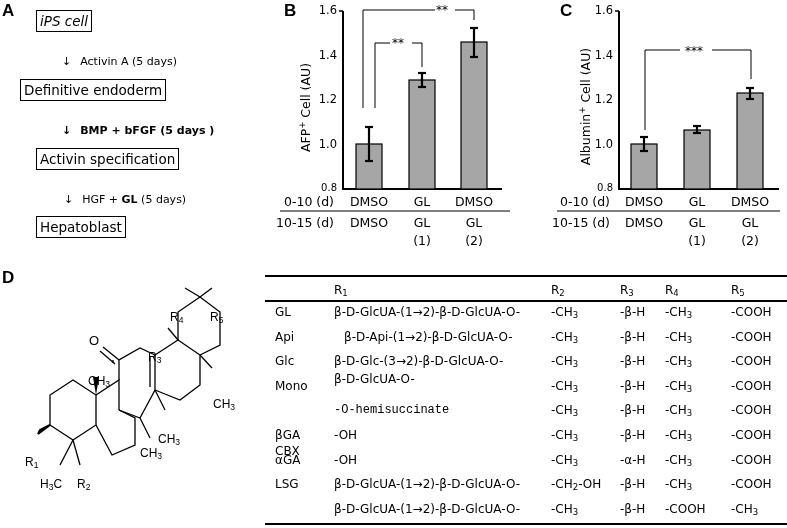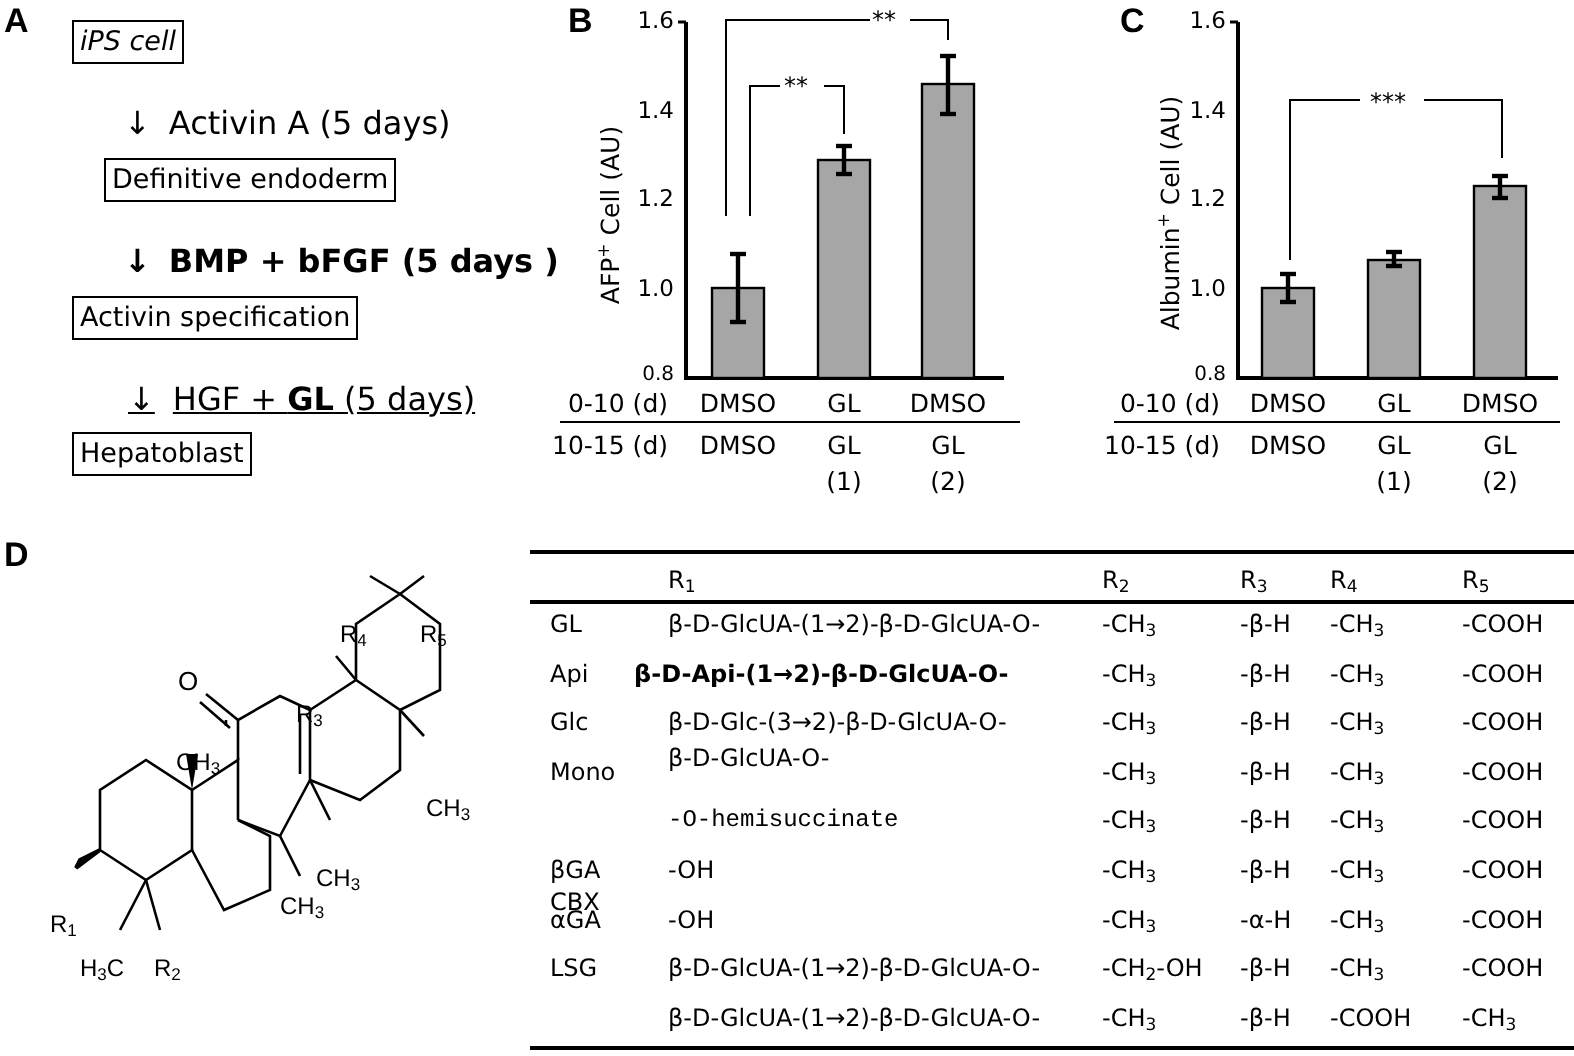--- a/index.html
+++ b/index.html
@@ -1,20 +1,20 @@
 <!DOCTYPE html>
 <html><head>
 <meta charset="utf-8">
 <style>
   html,body{margin:0;padding:0;background:#fff;}
   body{width:787px;height:528px;position:relative;overflow:hidden;font-family:"DejaVu Sans","Liberation Sans",sans-serif;color:#000;}
   .abs{position:absolute;}
   .panel-letter{position:absolute;font-family:"Liberation Sans",sans-serif;font-weight:bold;font-size:17px;}
   .flowbox{position:absolute;border:1.2px solid #000;padding:1px 3px;font-size:13.5px;line-height:18px;white-space:nowrap;background:#fff;}
-  .flowstep{position:absolute;font-size:16px;white-space:nowrap;line-height:16px;}
+  .flowstep{position:absolute;font-size:11px;white-space:nowrap;line-height:16px;}
   .flowstep .arrow{margin-right:9px;}
   .tick{position:absolute;font-size:11.5px;text-align:right;width:30px;}
   .xlab{position:absolute;font-size:12.5px;text-align:center;width:60px;white-space:nowrap;}
   .rowlab{position:absolute;font-size:12.5px;white-space:nowrap;text-align:right;}
   .ylabel{position:absolute;font-size:12.5px;white-space:nowrap;transform:rotate(-90deg);transform-origin:center;}
   .tcell{position:absolute;font-size:12px;white-space:nowrap;line-height:14px;}
   .hrule{position:absolute;background:#000;}
   sub{font-size:8.5px;vertical-align:-2px;line-height:0;}
   sup{font-size:8.5px;vertical-align:5px;line-height:0;}
 </style>
@@ -24,26 +24,26 @@
 <div class="panel-letter" style="left:2px;top:1px;">A</div>
 <div class="panel-letter" style="left:284px;top:1px;">B</div>
 <div class="panel-letter" style="left:560px;top:1px;">C</div>
 <div class="panel-letter" style="left:2px;top:268px;">D</div>
 
 <div>
   <div class="flowbox" style="left:36px;top:10px;font-style:italic;">iPS cell</div>
   <div class="flowstep" style="left:62px;top:54px;">
     <span class="arrow">↓</span><span>Activin A (5 days)</span>
   </div>
-  <div class="flowbox" style="left:52px;top:79px;text-align:right;">Definitive endoderm</div>
+  <div class="flowbox" style="left:20px;top:79px;text-align:right;">Definitive endoderm</div>
   <div class="flowstep" style="left:62px;top:123px;font-weight:bold;">
     <span class="arrow">↓</span><span>BMP + bFGF (5 days )</span>
   </div>
   <div class="flowbox" style="left:36px;top:148px;">Activin specification</div>
-  <div class="flowstep" style="left:64px;top:192px;text-decoration:underline;">
+  <div class="flowstep" style="left:64px;top:192px;">
     <span class="arrow">↓</span><span>HGF + </span><b>GL</b><span> (5 days)</span>
   </div>
   <div class="flowbox" style="left:36px;top:216px;">Hepatoblast</div>
 </div>
 
 <div>
   <svg class="abs" style="left:0;top:0;" width="787" height="260">
 
     <line x1="343" y1="11" x2="343" y2="189" stroke="#000" stroke-width="2"></line>
     <line x1="339" y1="11" x2="343" y2="11" stroke="#000" stroke-width="1.5"></line>
@@ -202,21 +202,21 @@
       <div>
         <div class="tcell" style="left: 275px; top: 305px;">GL</div>
         <div class="tcell" style="left: 334px; top: 305px;">β-D-GlcUA-(1→2)-β-D-GlcUA-O-</div>
         <div class="tcell" style="left: 551px; top: 305px;">-CH<sub>3</sub></div>
         <div class="tcell" style="left: 620px; top: 305px;">-β-H</div>
         <div class="tcell" style="left: 665px; top: 305px;">-CH<sub>3</sub></div>
         <div class="tcell" style="left: 731px; top: 305px;">-COOH</div>
       </div>
       <div>
         <div class="tcell" style="left: 275px; top: 329.6px;">Api</div>
-        <div class="tcell" style="left: 317px; top: 329.6px; font-weight: bold;">β-D-Api-(1→2)-β-D-GlcUA-O-</div>
+        <div class="tcell" style="left: 344px; top: 329.6px;">β-D-Api-(1→2)-β-D-GlcUA-O-</div>
         <div class="tcell" style="left: 551px; top: 329.6px;">-CH<sub>3</sub></div>
         <div class="tcell" style="left: 620px; top: 329.6px;">-β-H</div>
         <div class="tcell" style="left: 665px; top: 329.6px;">-CH<sub>3</sub></div>
         <div class="tcell" style="left: 731px; top: 329.6px;">-COOH</div>
       </div>
       <div>
         <div class="tcell" style="left: 275px; top: 354.2px;">Glc</div>
         <div class="tcell" style="left: 334px; top: 354.2px;">β-D-Glc-(3→2)-β-D-GlcUA-O-</div>
         <div class="tcell" style="left: 551px; top: 354.2px;">-CH<sub>3</sub></div>
         <div class="tcell" style="left: 620px; top: 354.2px;">-β-H</div>

